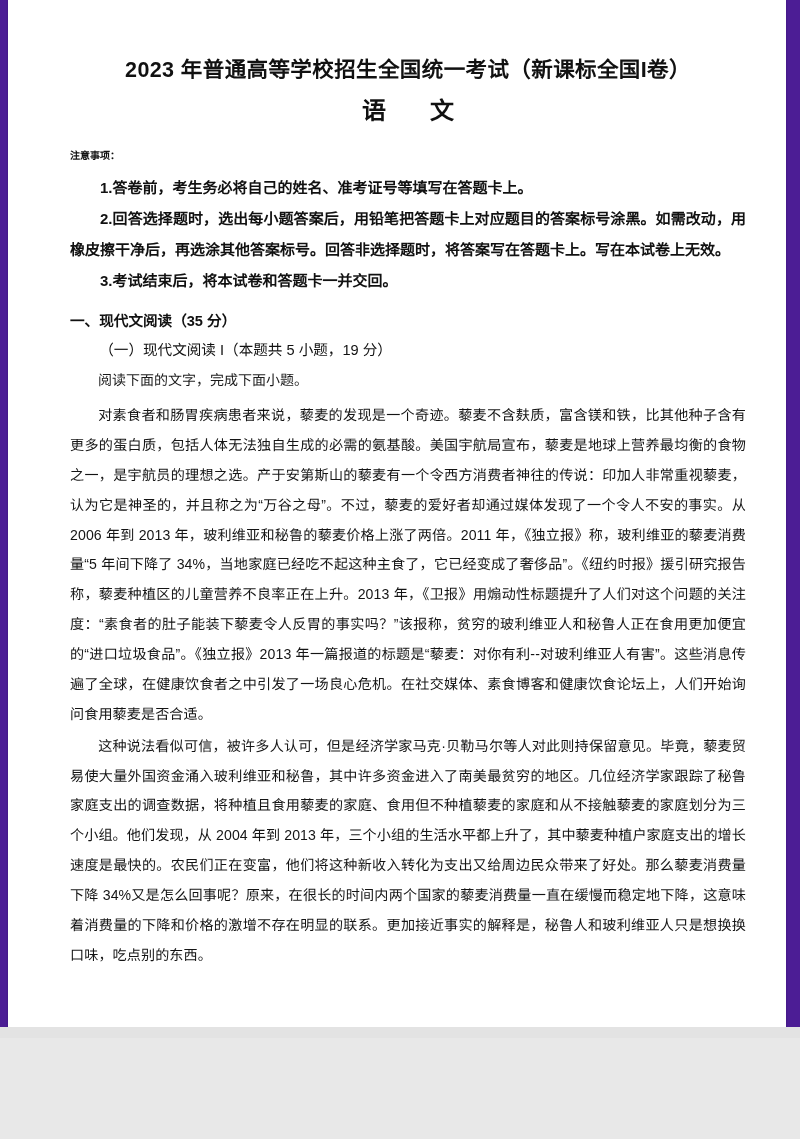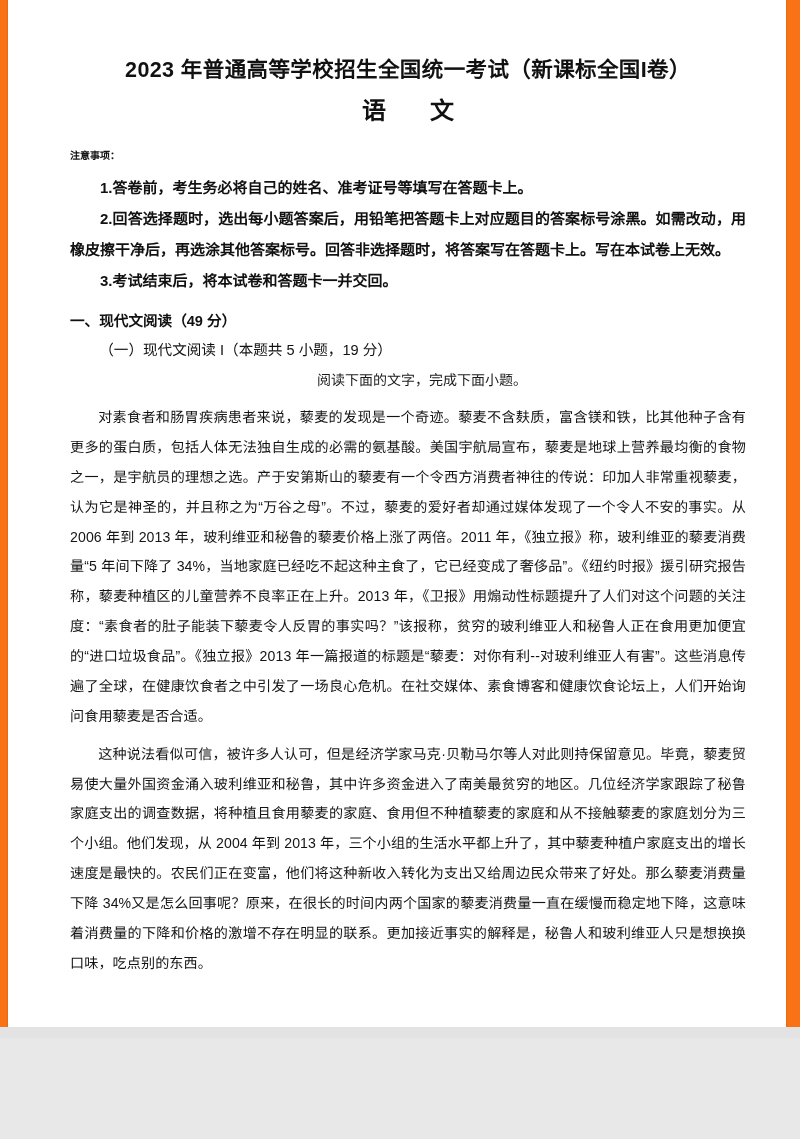--- a/index.html
+++ b/index.html
@@ -7,21 +7,21 @@
     margin: 0;
     padding: 0;
     background: #e8e8e8;
     font-family: "Liberation Sans", "DejaVu Sans", sans-serif;
   }
 
   .viewport {
     width: 800px;
     height: 1038px;
     margin: 0 auto;
-    background: #f97316;
+    background: #4c1d95;
     position: relative;
     overflow: hidden;
     box-sizing: border-box;
   }
 
   .page {
     position: absolute;
     left: 8px;
     top: 0;
     width: 778px;
@@ -96,29 +96,28 @@
     line-height: 2.05;
     text-indent: 2em;
   }
 
   .instruction {
     font-size: 14px;
     color: #1a1a1a;
     margin: 0;
     line-height: 2.1;
     text-indent: 2em;
-    text-align: center;
   }
 
   
   .body-para {
     font-size: 14.1px;
     color: #141414;
     line-height: 2.12;
-    margin: 8px 0 2px 0;
+    margin: 0 0 2px 0;
     text-indent: 2em;
     text-align: justify;
     text-justify: inter-ideograph;
     letter-spacing: 0.1px;
   }
 
   .body-block {
     margin-top: 6px;
   }
 
@@ -158,21 +157,21 @@
         <p class="notice-heading">注意事项：</p>
 
         <p class="notice-item">1.答卷前，考生务必将自己的姓名、准考证号等填写在答题卡上。</p>
 
         <p class="notice-item">2.回答选择题时，选出每小题答案后，用铅笔把答题卡上对应题目的答案标号涂黑。如需改动，用橡皮擦干净后，再选涂其他答案标号。回答非选择题时，将答案写在答题卡上。写在本试卷上无效。</p>
 
         <p class="notice-item">3.考试结束后，将本试卷和答题卡一并交回。</p>
       </div>
 
       <div>
-        <p class="section-heading">一、现代文阅读（49 分）</p>
+        <p class="section-heading">一、现代文阅读（35 分）</p>
 
         <p class="subsection-heading">（一）现代文阅读 I（本题共 5 小题，19 分）</p>
 
         <p class="instruction">阅读下面的文字，完成下面小题。</p>
       </div>
 
       <div class="body-block">
         <p class="body-para">对素食者和肠胃疾病患者来说，藜麦的发现是一个奇迹。藜麦不含麸质，富含镁和铁，比其他种子含有更多的蛋白质，包括人体无法独自生成的必需的氨基酸。美国宇航局宣布，藜麦是地球上营养最均衡的食物之一，是宇航员的理想之选。产于安第斯山的藜麦有一个令西方消费者神往的传说：印加人非常重视藜麦，认为它是神圣的，并且称之为“万谷之母”。不过，藜麦的爱好者却通过媒体发现了一个令人不安的事实。从 2006 年到 2013 年，玻利维亚和秘鲁的藜麦价格上涨了两倍。2011 年，《独立报》称，玻利维亚的藜麦消费量“5 年间下降了 34%，当地家庭已经吃不起这种主食了，它已经变成了奢侈品”。《纽约时报》援引研究报告称，藜麦种植区的儿童营养不良率正在上升。2013 年，《卫报》用煽动性标题提升了人们对这个问题的关注度：“素食者的肚子能装下藜麦令人反胃的事实吗？”该报称，贫穷的玻利维亚人和秘鲁人正在食用更加便宜的“进口垃圾食品”。《独立报》2013 年一篇报道的标题是“藜麦：对你有利--对玻利维亚人有害”。这些消息传遍了全球，在健康饮食者之中引发了一场良心危机。在社交媒体、素食博客和健康饮食论坛上，人们开始询问食用藜麦是否合适。</p>
 
         <p class="body-para">这种说法看似可信，被许多人认可，但是经济学家马克·贝勒马尔等人对此则持保留意见。毕竟，藜麦贸易使大量外国资金涌入玻利维亚和秘鲁，其中许多资金进入了南美最贫穷的地区。几位经济学家跟踪了秘鲁家庭支出的调查数据，将种植且食用藜麦的家庭、食用但不种植藜麦的家庭和从不接触藜麦的家庭划分为三个小组。他们发现，从 2004 年到 2013 年，三个小组的生活水平都上升了，其中藜麦种植户家庭支出的增长速度是最快的。农民们正在变富，他们将这种新收入转化为支出又给周边民众带来了好处。那么藜麦消费量下降 34%又是怎么回事呢？原来，在很长的时间内两个国家的藜麦消费量一直在缓慢而稳定地下降，这意味着消费量的下降和价格的激增不存在明显的联系。更加接近事实的解释是，秘鲁人和玻利维亚人只是想换换口味，吃点别的东西。</p>

